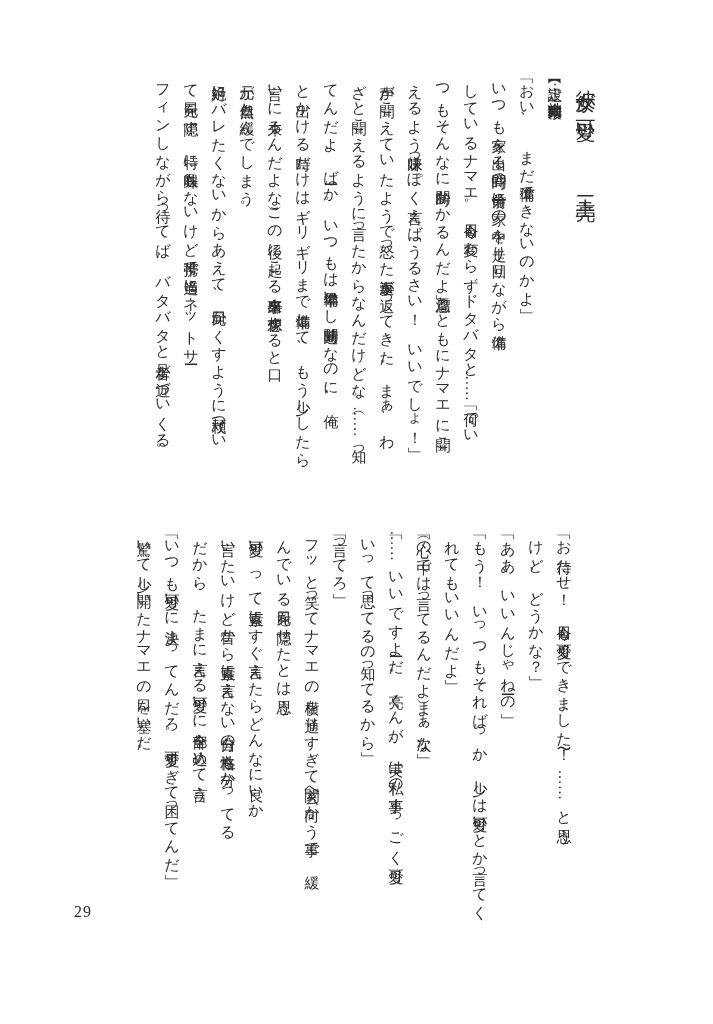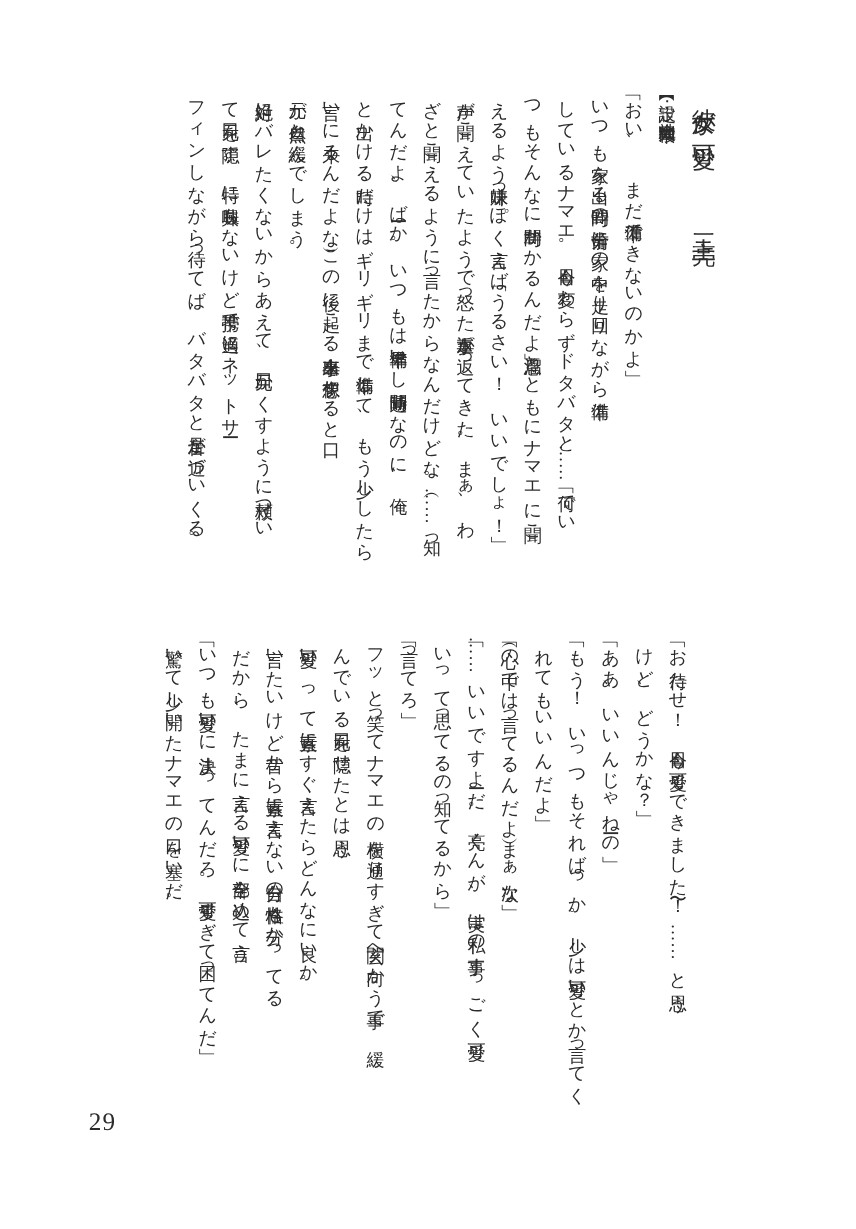--- a/index.html
+++ b/index.html
@@ -45,22 +45,22 @@
     margin-left: 54px; 
   }
   .text-line {
     font-size: 15px;
     line-height: 28px;
     letter-spacing: 0.4px;
   }
   .page-number {
     position: absolute;
     left: 74px;
-    top: 923px;
-    font-size: 21px;
+    top: 903px;
+    font-size: 16px;
     letter-spacing: 1px;
   }
 </style>
 </head>
 <body>
 
 <div class="page">
 
   <section class="band band-top">
     <h1 class="story-title">彼女が可愛い　　三上亮</h1>

